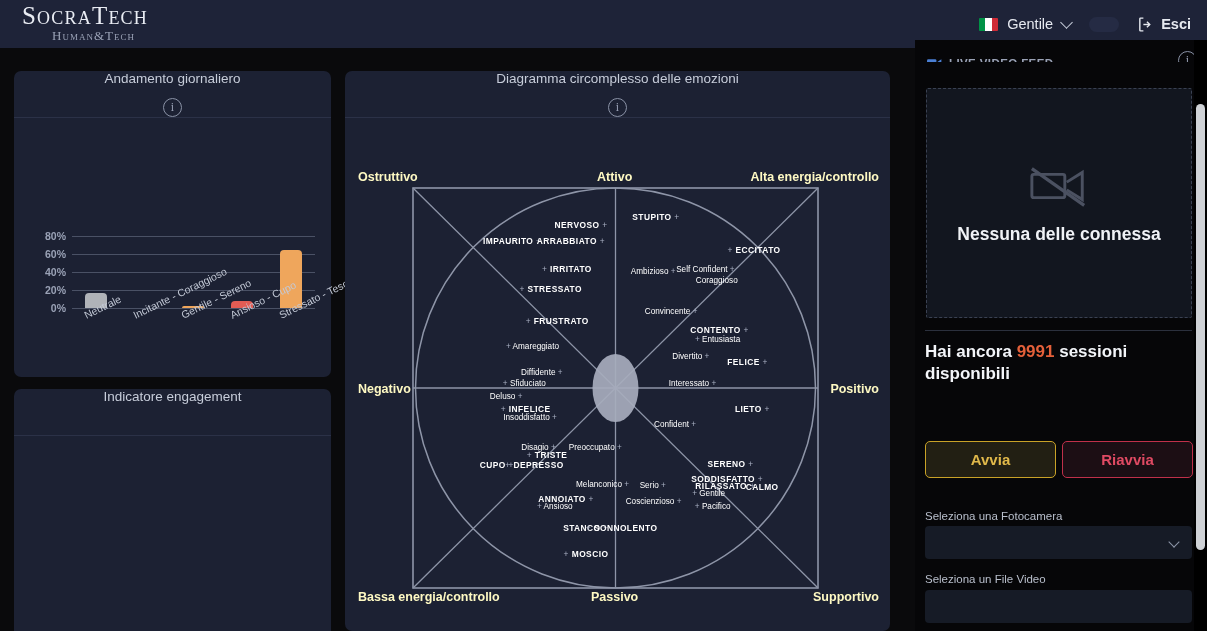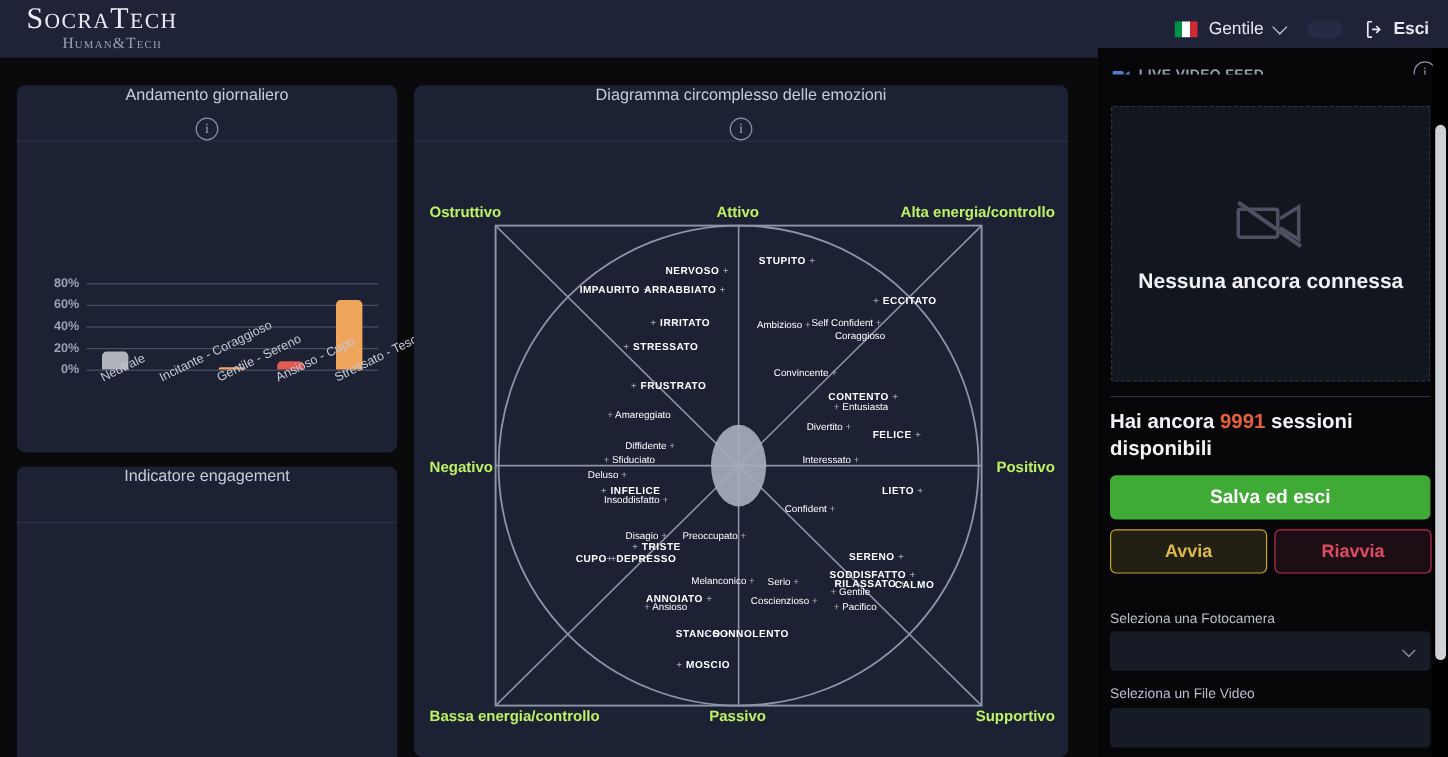--- a/index.html
+++ b/index.html
@@ -72,21 +72,21 @@
 
   
   #card-engage { left:14px; top:389px; width:317px; height:300px; overflow:hidden; }
   .gauge-wrap { position:relative; width:100%; height:253px; overflow:hidden; }
   .gauge { position:absolute; left:50%; top:170px; transform:translateX(-50%); }
 
   
   #card-circ { left:345px; top:71px; width:545px; height:560px; }
   .circ-body { position:relative; width:100%; height:513px; }
   .circ-svg { position:absolute; left:0; top:0; }
-  .axis-label { position:absolute; color:#bef264; font-size:12.5px; font-weight:600; white-space:nowrap; }
+  .axis-label { position:absolute; color:#fef9c3; font-size:12.5px; font-weight:600; white-space:nowrap; }
   .em { position:absolute; white-space:nowrap; color:#ffffff; transform:translate(-50%,-50%); }
   .em.big { font-size:8.4px; font-weight:700; letter-spacing:0.45px; }
   .em.small { font-size:8.2px; font-weight:400; }
   .plus { color:#aab1c4; font-weight:400; }
 
   
   .rpanel { position:absolute; left:915px; top:40px; width:292px; height:591px; background:#060608; }
   .rp-head { position:absolute; left:0; top:0; width:100%; height:22px; overflow:hidden;
     display:flex; align-items:flex-end; justify-content:space-between; padding:0 10px 0 12px; }
   .rp-head-left { display:flex; align-items:center; gap:7px; color:#9aa2b6; font-size:11.5px;
@@ -309,29 +309,28 @@
       <span class="info-icon">i</span>
     </div>
   </div>
 
   <div class="videobox">
     <svg class="cam-off" width="62" height="48" viewBox="0 0 64 48" fill="none" stroke="#7a8298" stroke-width="3">
       <path d="M6 12 h30 a2 2 0 0 1 2 2 v20 a2 2 0 0 1 -2 2 h-30 a2 2 0 0 1 -2 -2 v-20 a2 2 0 0 1 2 -2 z"></path>
       <path d="M40 20 L56 10 L56 38 L40 28"></path>
       <line x1="4" y1="6" x2="58" y2="44" stroke="#7a8298" stroke-width="3.4"></line>
     </svg>
-    <div class="novideo">Nessuna ancora connessa</div>
+    <div class="novideo">Nessuna delle connessa</div>
   </div>
 
   <div class="divider-r"></div>
   <div class="sessions">
     <span>Hai ancora </span><span class="count">9991</span><span> sessioni disponibili</span>
   </div>
 
-  <div class="btn" id="btn-save">Salva ed esci</div>
   <div class="btn" id="btn-restart">Riavvia</div>
   <div class="btn" id="btn-start">Avvia</div>
 
   <div class="field-label" id="lbl-cam">Seleziona una Fotocamera</div>
   <div class="field-box" id="sel-cam">
     <span class="chev2"></span>
   </div>
   <div class="field-label" id="lbl-file">Seleziona un File Video</div>
   <div class="field-box" id="inp-file"></div>
 

